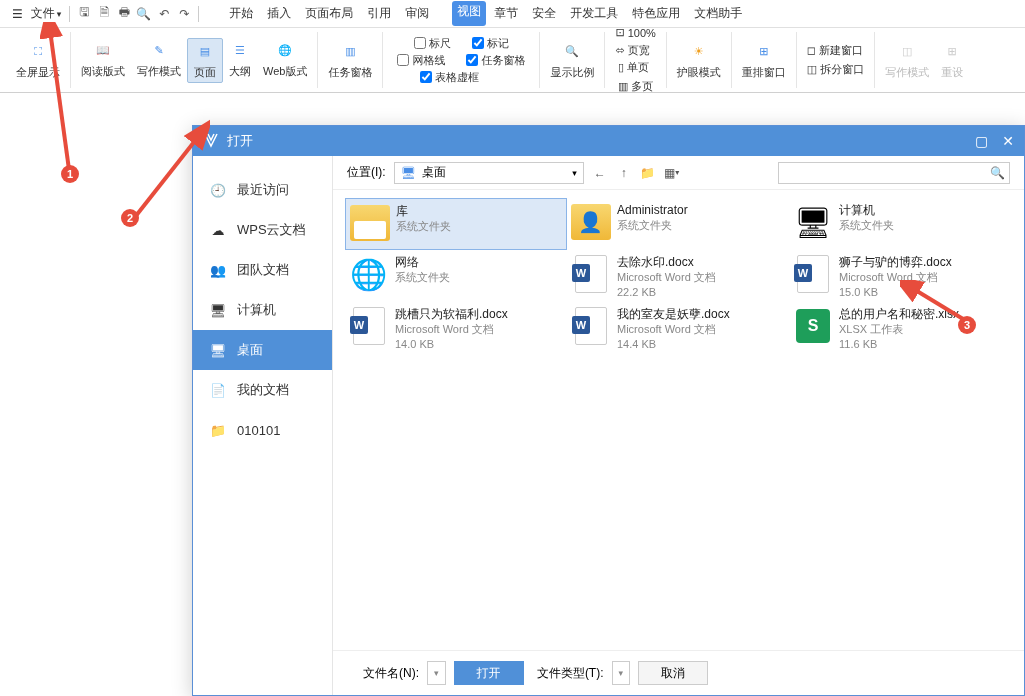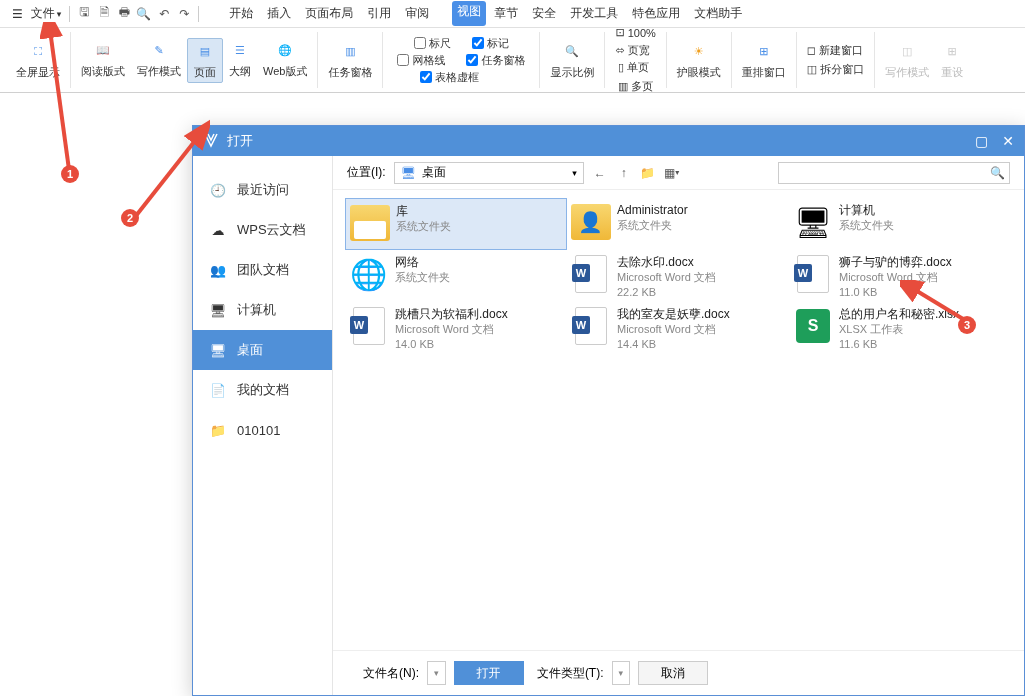--- a/index.html
+++ b/index.html
@@ -343,21 +343,21 @@
           </div>
           <div class="file-item">
             <div class="file-icon">
               <div style="width:32px;height:38px;background:#fff;border:1px solid #ccc;border-radius:2px;position:relative">
                 <div style="position:absolute;left:-4px;top:8px;width:18px;height:18px;background:#2b5797;color:#fff;font-size:11px;font-weight:bold;display:flex;align-items:center;justify-content:center;border-radius:2px">W</div>
               </div>
             </div>
             <div class="file-text">
               <span class="file-name">狮子与驴的博弈.docx</span>
               <span class="file-meta">Microsoft Word 文档</span>
-              <span class="file-meta">11.0 KB</span>
+              <span class="file-meta">15.0 KB</span>
             </div>
           </div>
           <div class="file-item">
             <div class="file-icon">
               <div style="width:32px;height:38px;background:#fff;border:1px solid #ccc;border-radius:2px;position:relative">
                 <div style="position:absolute;left:-4px;top:8px;width:18px;height:18px;background:#2b5797;color:#fff;font-size:11px;font-weight:bold;display:flex;align-items:center;justify-content:center;border-radius:2px">W</div>
               </div>
             </div>
             <div class="file-text">
               <span class="file-name">跳槽只为软福利.docx</span>

